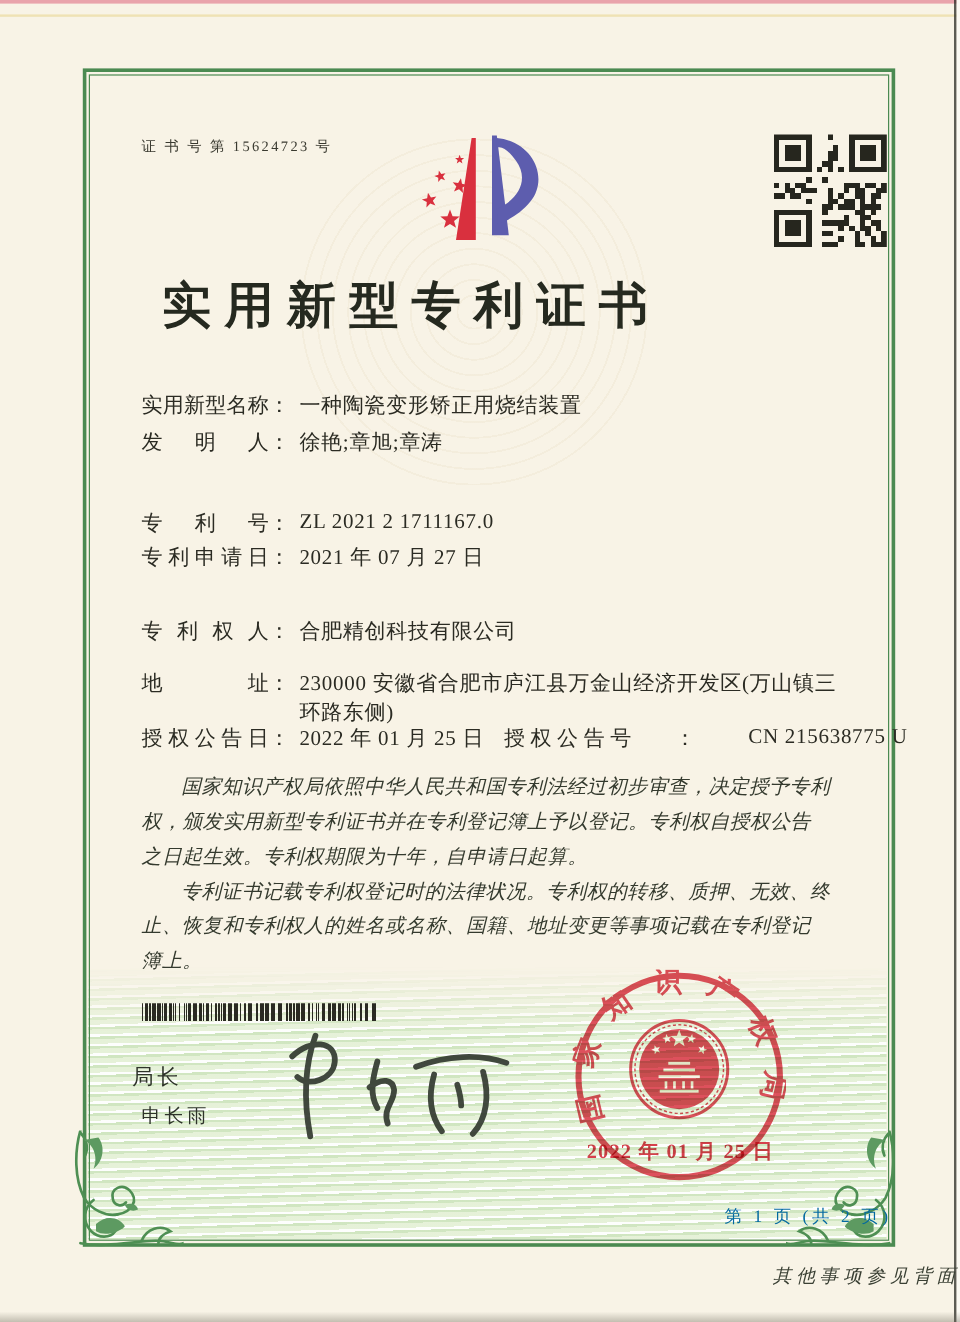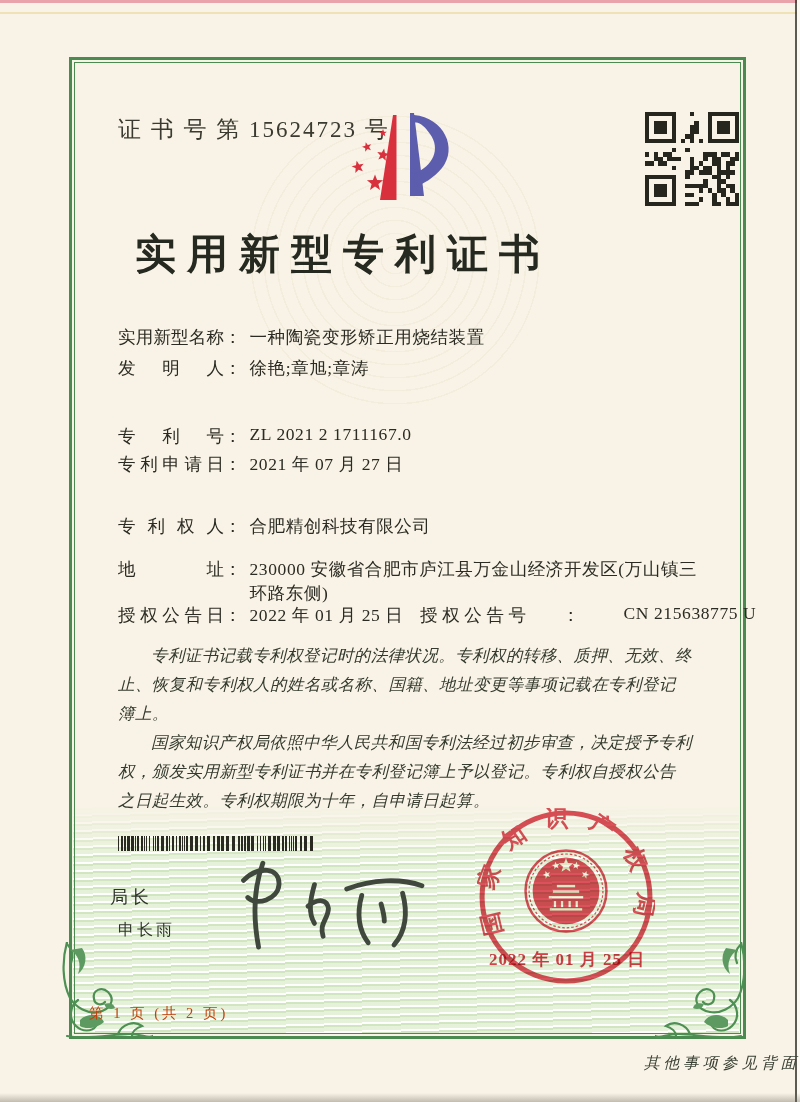--- a/index.html
+++ b/index.html
@@ -28,21 +28,21 @@
     mask-image:linear-gradient(180deg,transparent 0,#000 55px);}
   
   .frame{position:absolute;left:69px;top:57px;width:671px;height:976px;
     border:3px solid #4b8a51;}
   .frame::after{content:"";position:absolute;inset:2px;border:1px solid #4b8a51;}
   
   .flourish{position:absolute;width:95px;height:102px;}
   .fl-left{left:58px;top:942px;}
   .fl-right{left:655px;top:942px;transform:scaleX(-1);}
   
-  .cert-no{position:absolute;left:118px;top:114px;font-size:23px;letter-spacing:2px;color:#3a3a30;}
+  .cert-no{position:absolute;left:118px;top:114px;font-size:12px;letter-spacing:2px;color:#3a3a30;}
   .logo{position:absolute;left:330px;top:108px;width:130px;height:110px;}
   .qr{position:absolute;left:645px;top:112px;width:94px;height:94px;}
   .qr svg{width:100%;height:100%;}
   .title{position:absolute;left:69px;top:227px;width:548px;text-align:center;
     font-size:41px;font-weight:700;letter-spacing:11px;color:#25291f;}
   
   .row{position:absolute;left:118px;display:flex;align-items:flex-start;font-size:17.5px;color:#2b2b23;}
   .flabel{display:inline-block;width:106px;text-align:justify;text-align-last:justify;white-space:nowrap;}
   .fcolon{margin-right:8px;}
   .fvalue{letter-spacing:.6px;}
@@ -59,22 +59,22 @@
   .signer-role{position:absolute;left:110px;top:885px;font-size:18px;letter-spacing:3px;color:#2e332a;
     font-family:"Liberation Sans","DejaVu Sans",sans-serif;}
   .signer-name{position:absolute;left:118px;top:920px;font-size:16px;letter-spacing:3px;color:#2e332a;
     font-family:"Liberation Sans","DejaVu Sans",sans-serif;}
   .signature{position:absolute;left:222px;top:848px;width:215px;height:112px;}
   
   .seal{position:absolute;left:477px;top:808px;width:178px;height:178px;mix-blend-mode:multiply;opacity:.93;}
   .seal-date{position:absolute;left:486px;top:948px;width:162px;text-align:center;
     font-size:17px;letter-spacing:1px;color:#d8414c;font-weight:700;mix-blend-mode:multiply;}
   
-  .page-info{position:absolute;left:69px;top:1004px;width:674px;text-align:left;
-    font-size:14.5px;letter-spacing:3px;color:#c2410c;margin-left:20px;}
+  .page-info{position:absolute;left:69px;top:1004px;width:674px;text-align:right;
+    font-size:14.5px;letter-spacing:3px;color:#0369a1;}
   .back-note{position:absolute;left:0;top:1053px;width:800px;text-align:right;
     font-size:15.5px;letter-spacing:4px;color:#3a4034;font-style:italic;}
 </style>
 </head>
 <body>
 
 <div class="page">
 
   <div class="scan-top"></div>
   <div class="scan-top2"></div>
@@ -370,22 +370,22 @@
     <span class="fcolon">：</span>
     <span class="fvalue">2022 年 01 月 25 日</span>
   </div>
   <div class="row-b">
     <span class="flabel">授权公告号</span>
     <span class="fcolon">：</span>
     <span class="fvalue">CN 215638775 U</span>
   </div>
 
   <div class="legal">
+    <p>国家知识产权局依照中华人民共和国专利法经过初步审查，决定授予专利权，颁发实用新型专利证书并在专利登记簿上予以登记。专利权自授权公告之日起生效。专利权期限为十年，自申请日起算。</p>
     <p>专利证书记载专利权登记时的法律状况。专利权的转移、质押、无效、终止、恢复和专利权人的姓名或名称、国籍、地址变更等事项记载在专利登记簿上。</p>
-    <p>国家知识产权局依照中华人民共和国专利法经过初步审查，决定授予专利权，颁发实用新型专利证书并在专利登记簿上予以登记。专利权自授权公告之日起生效。专利权期限为十年，自申请日起算。</p>
   </div>
 
   <div class="barcode">
     <svg id="barsvg" viewBox="0 0 198 15" preserveAspectRatio="none" shape-rendering="crispEdges">
         <rect x="0" y="0" width="1" height="15" fill="#2a2a22"></rect>
         <rect x="3" y="0" width="2" height="15" fill="#2a2a22"></rect>
         <rect x="6" y="0" width="2" height="15" fill="#2a2a22"></rect>
         <rect x="9" y="0" width="3" height="15" fill="#2a2a22"></rect>
         <rect x="13" y="0" width="3" height="15" fill="#2a2a22"></rect>
         <rect x="17" y="0" width="1" height="15" fill="#2a2a22"></rect>

